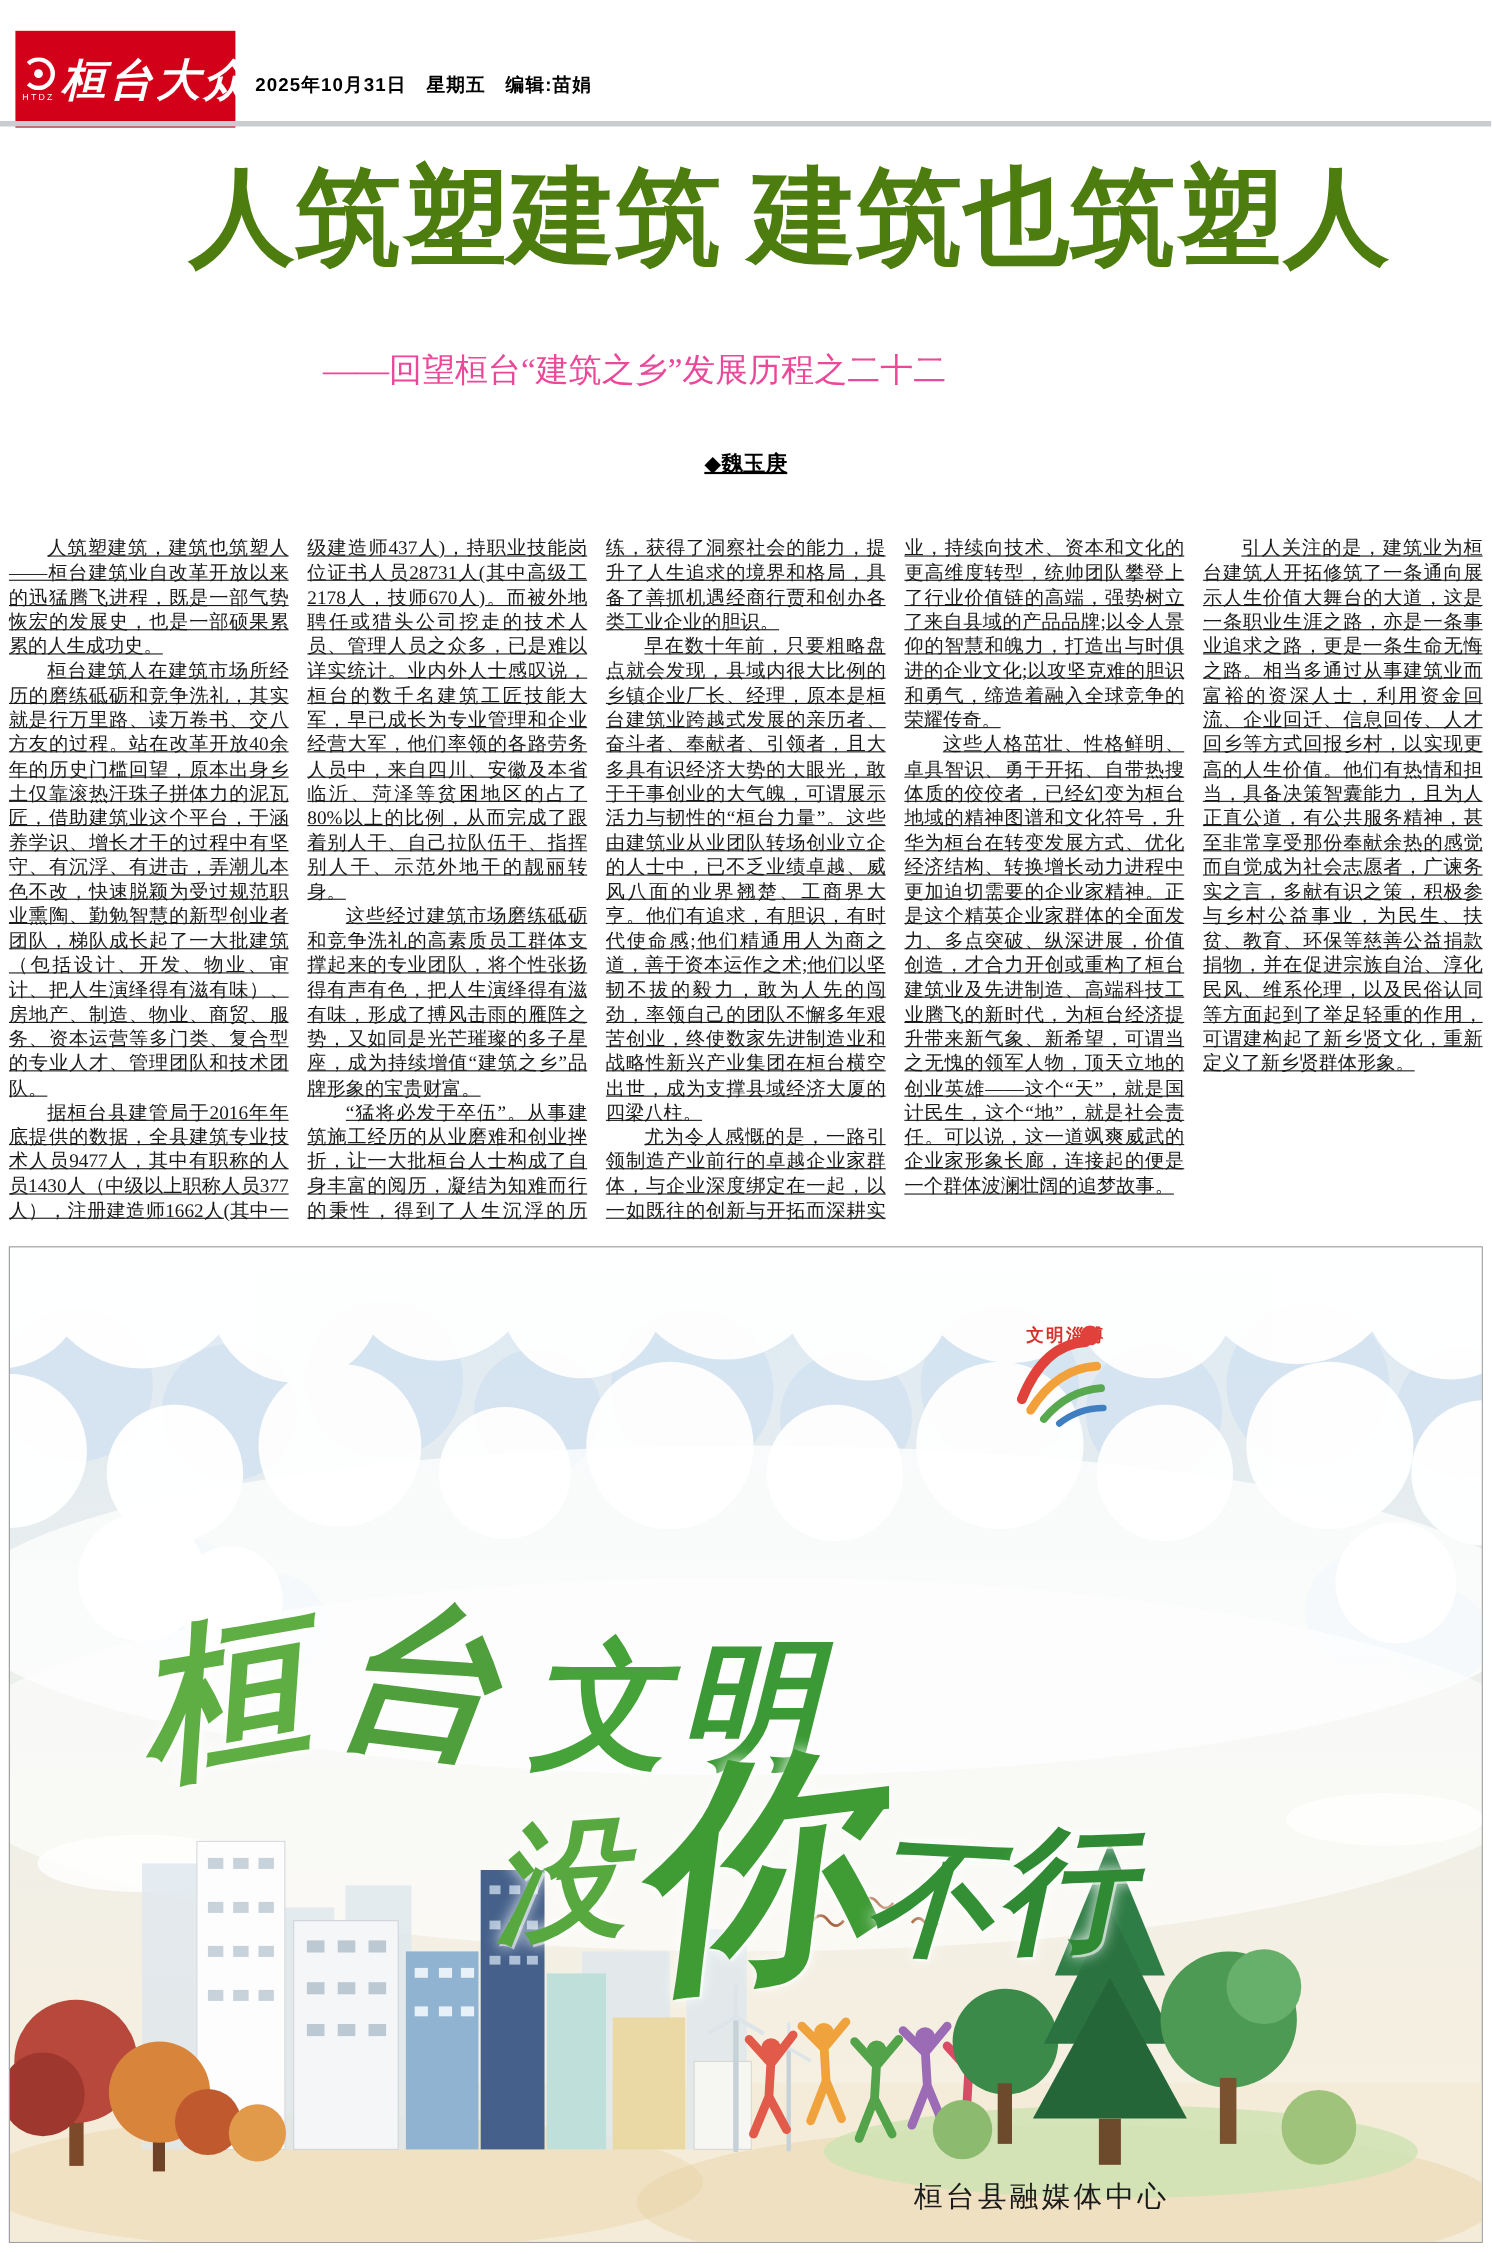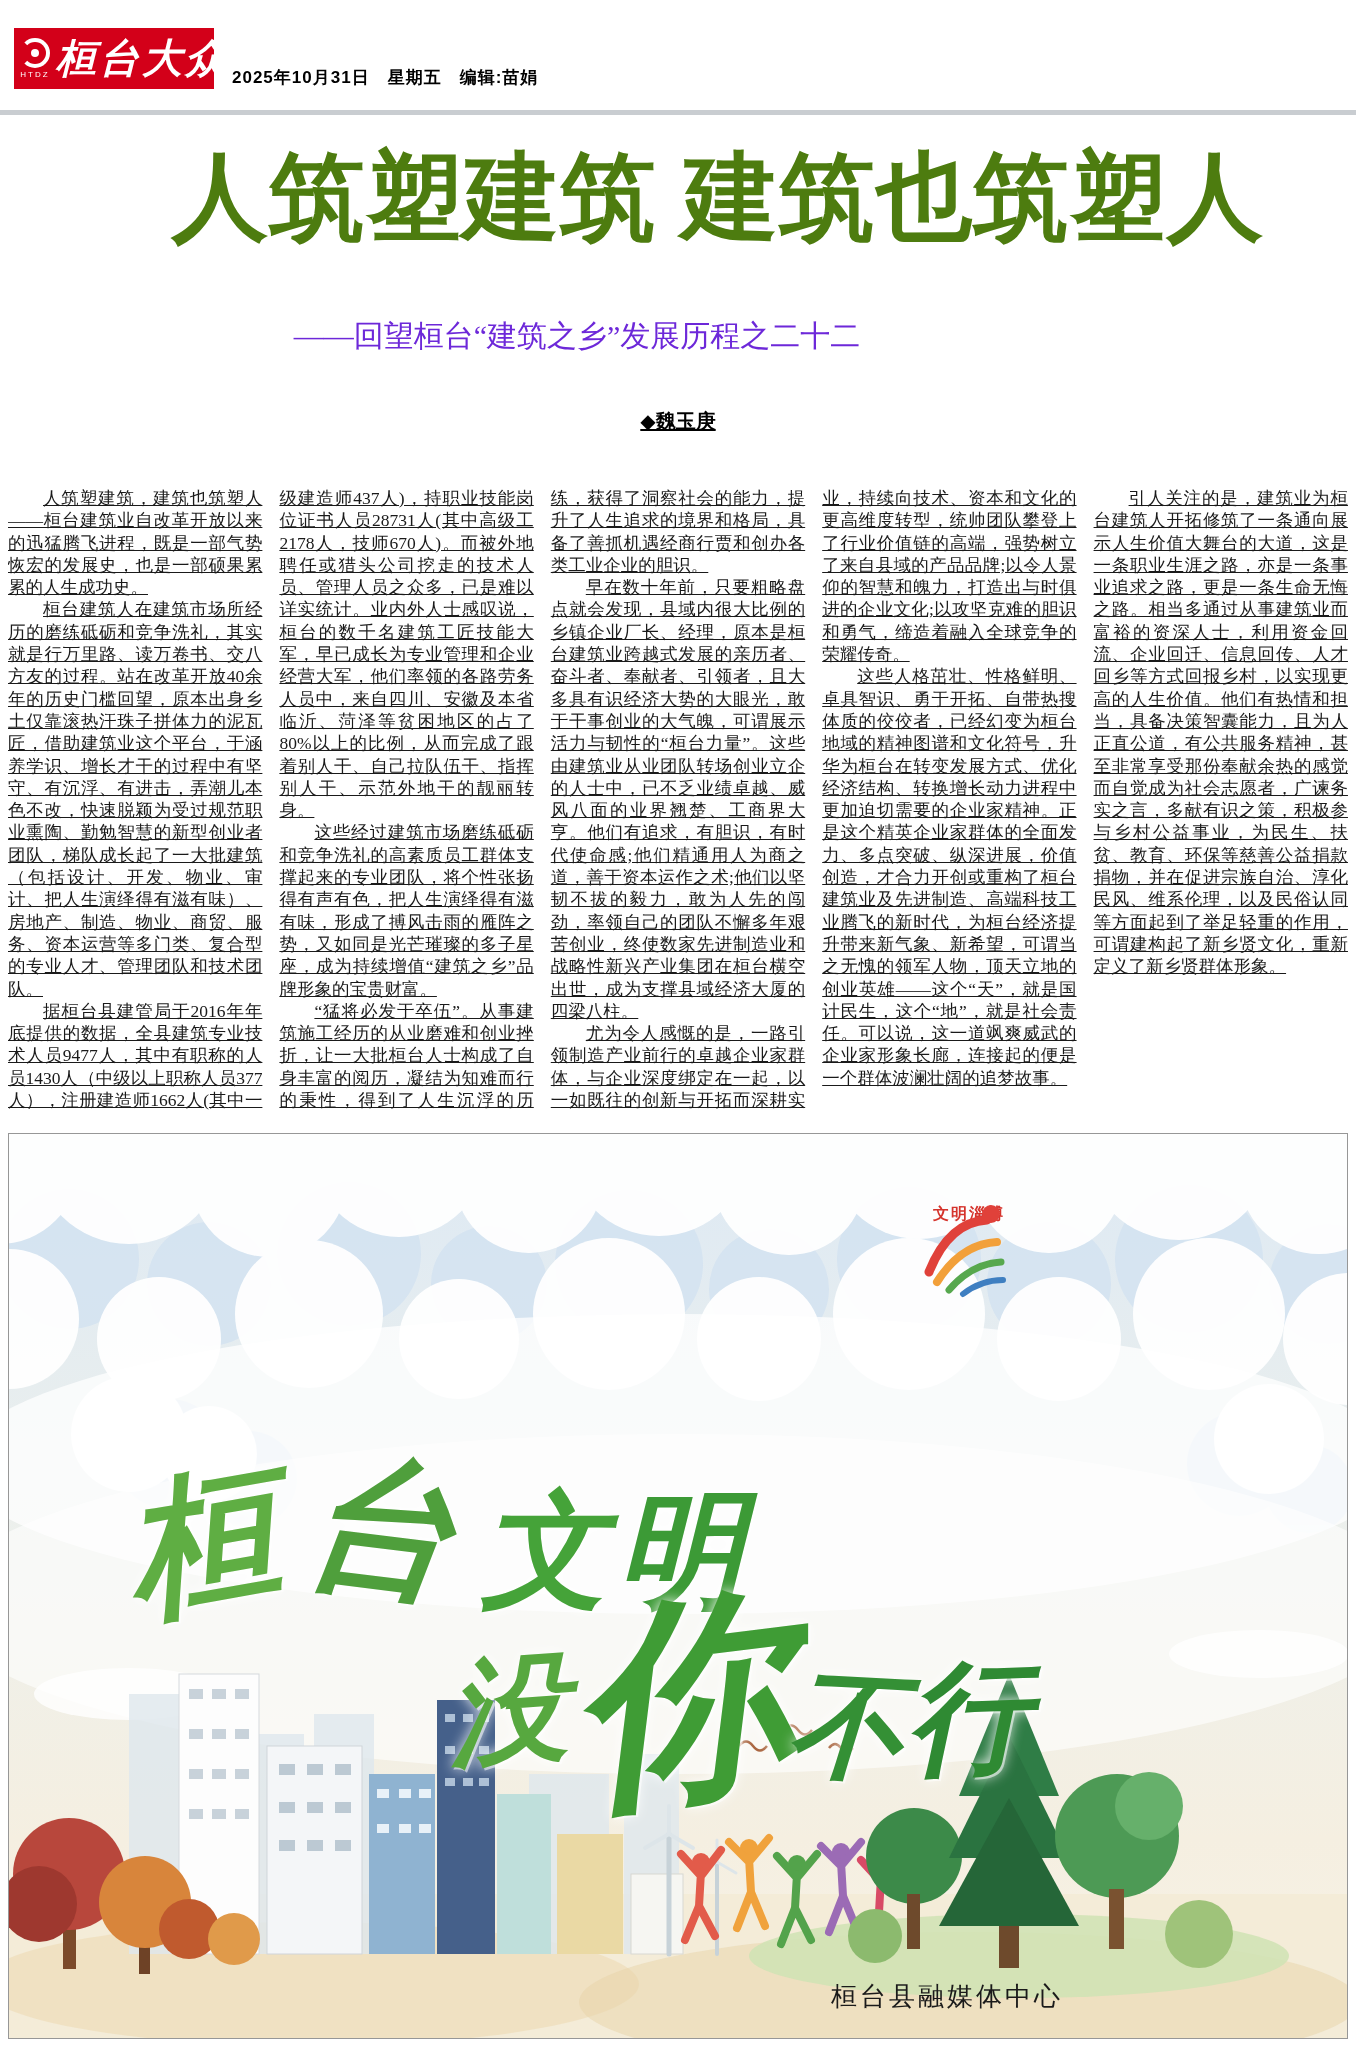--- a/index.html
+++ b/index.html
@@ -1,41 +1,41 @@
 <!DOCTYPE html>
 <html><head>
 <meta charset="utf-8">
 <style>
   html,body{margin:0;padding:0;background:#ffffff;}
   .page{position:relative;width:1356px;height:2049px;background:#ffffff;overflow:hidden;
         font-family:"Liberation Serif","DejaVu Serif",serif;color:#111;}
 
   
-  .logo-box{position:absolute;left:14px;top:28px;width:200px;height:61px;background:#d30019;
+  .logo-box{position:absolute;left:14px;top:28px;width:200px;height:88px;background:#d30019;
             display:flex;align-items:center;padding:0 6px;box-sizing:border-box;}
   .logo-emblem{display:flex;flex-direction:column;align-items:center;margin-right:6px;}
   .swirl{width:30px;height:30px;border:4px solid #fff;border-radius:50%;border-left-color:transparent;
          position:relative;box-sizing:border-box;}
   .swirl::after{content:"";position:absolute;left:7px;top:7px;width:8px;height:8px;background:#fff;border-radius:50%;}
   .htdz{color:#fff;font-size:8px;letter-spacing:2px;font-family:"Liberation Sans",sans-serif;margin-top:2px;}
   .logo-text{color:#fff;font-size:40px;font-weight:bold;font-style:italic;letter-spacing:3px;
              font-family:"Liberation Serif",serif;white-space:nowrap;}
   .date-line{position:absolute;left:232px;top:66px;font-size:17px;font-weight:bold;
              font-family:"Liberation Sans","DejaVu Sans",sans-serif;color:#000;letter-spacing:1px;}
   .section-block{position:absolute;right:52px;top:26px;display:flex;align-items:center;height:70px;}
   .section-title{font-family:"Liberation Sans","DejaVu Sans",sans-serif;font-weight:900;font-size:50px;
                  letter-spacing:4px;color:#000;}
   .section-divider{width:3px;height:60px;background:#b30021;margin:0 18px;}
   .page-num{font-size:56px;font-family:"Liberation Serif",serif;color:#000;}
   .header-rule{position:absolute;left:0;top:110px;width:1356px;height:5px;background:#c9cdd1;}
 
   
   .title{position:absolute;left:0;top:134px;width:1356px;margin:0;text-align:center;
          font-size:96px;font-weight:900;letter-spacing:1px;color:#4d7c0f;padding-left:40px;}
-  .subtitle{position:absolute;left:0;top:316px;width:1154px;text-align:center;font-size:30px;color:#6d28d9;}
+  .subtitle{position:absolute;left:0;top:316px;width:1154px;text-align:center;font-size:30px;color:#ec4899;}
   .author{position:absolute;left:0;top:408px;width:1356px;text-align:center;font-size:20px;font-weight:bold;color:#000;text-decoration:underline;}
 
   
   .body-cols{position:absolute;left:8px;top:487px;width:1340px;height:628px;
              column-count:5;column-gap:17px;column-fill:auto;overflow:hidden;
              font-size:17.5px;line-height:22.3px;text-align:justify;color:#1a1a1a;text-decoration:underline;}
   .body-cols p{margin:0;text-indent:2em;}
 
   
   .poster{position:absolute;left:8px;top:1133px;width:1340px;height:906px;border:1px solid #979797;

